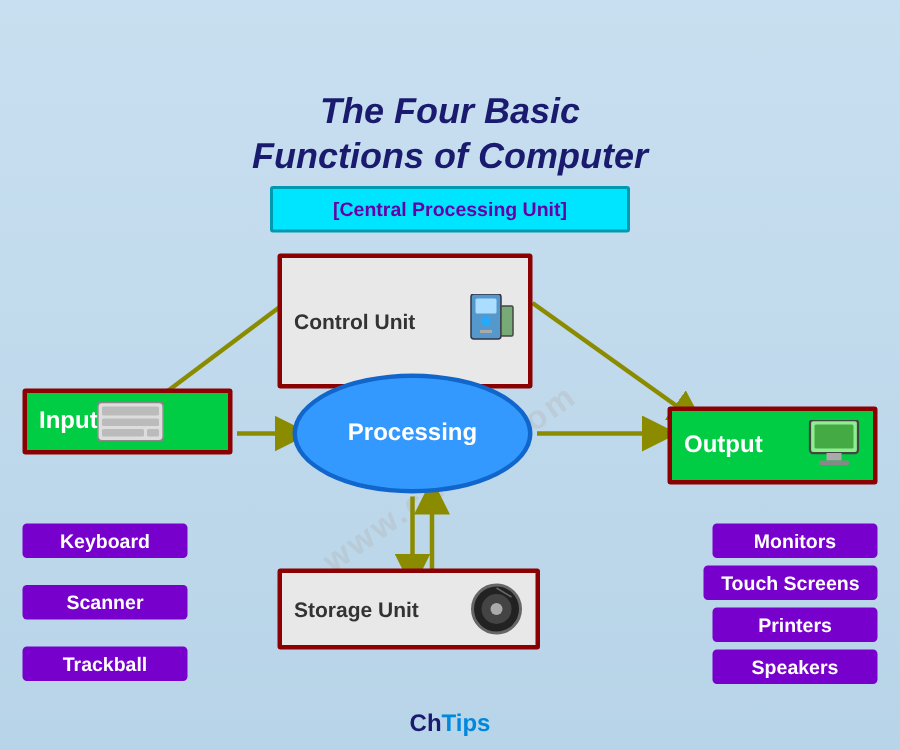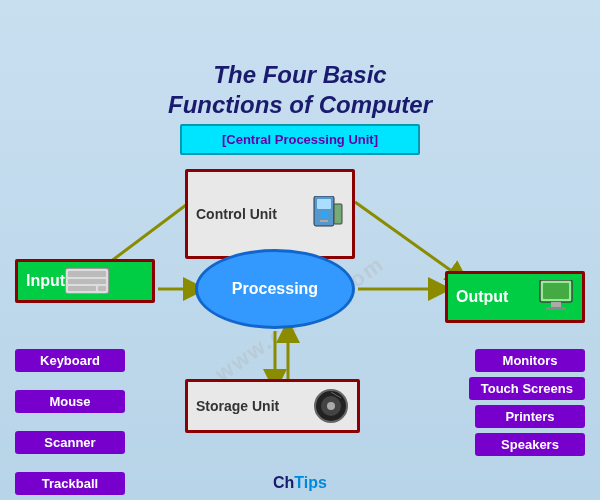--- a/index.html
+++ b/index.html
@@ -312,21 +312,20 @@
     <svg width="36" height="36" viewBox="0 0 36 36">
       <circle cx="18" cy="18" r="16" fill="#222" stroke="#666" stroke-width="2"></circle>
       <circle cx="18" cy="18" r="10" fill="#444"></circle>
       <circle cx="18" cy="18" r="4" fill="#aaa"></circle>
       <line x1="18" y1="4" x2="28" y2="10" stroke="#666" stroke-width="1"></line>
     </svg>
   </div>
 
   <div class="input-list">
     <div class="list-item">Keyboard</div>
-    <div class="list-item">Mouse</div>
     <div class="list-item">Scanner</div>
     <div class="list-item">Trackball</div>
   </div>
 
   <div class="output-list">
     <div class="list-item">Monitors</div>
     <div class="list-item">Touch Screens</div>
     <div class="list-item">Printers</div>
     <div class="list-item">Speakers</div>
   </div>

